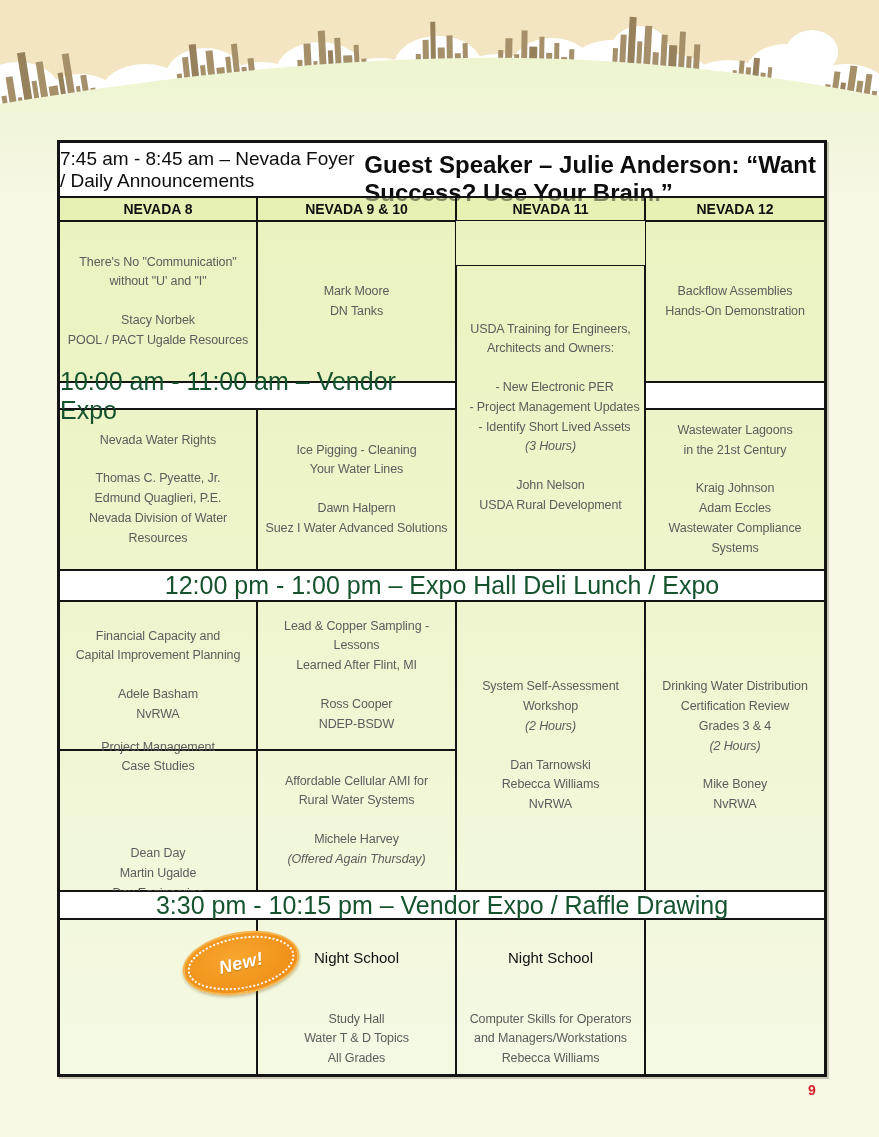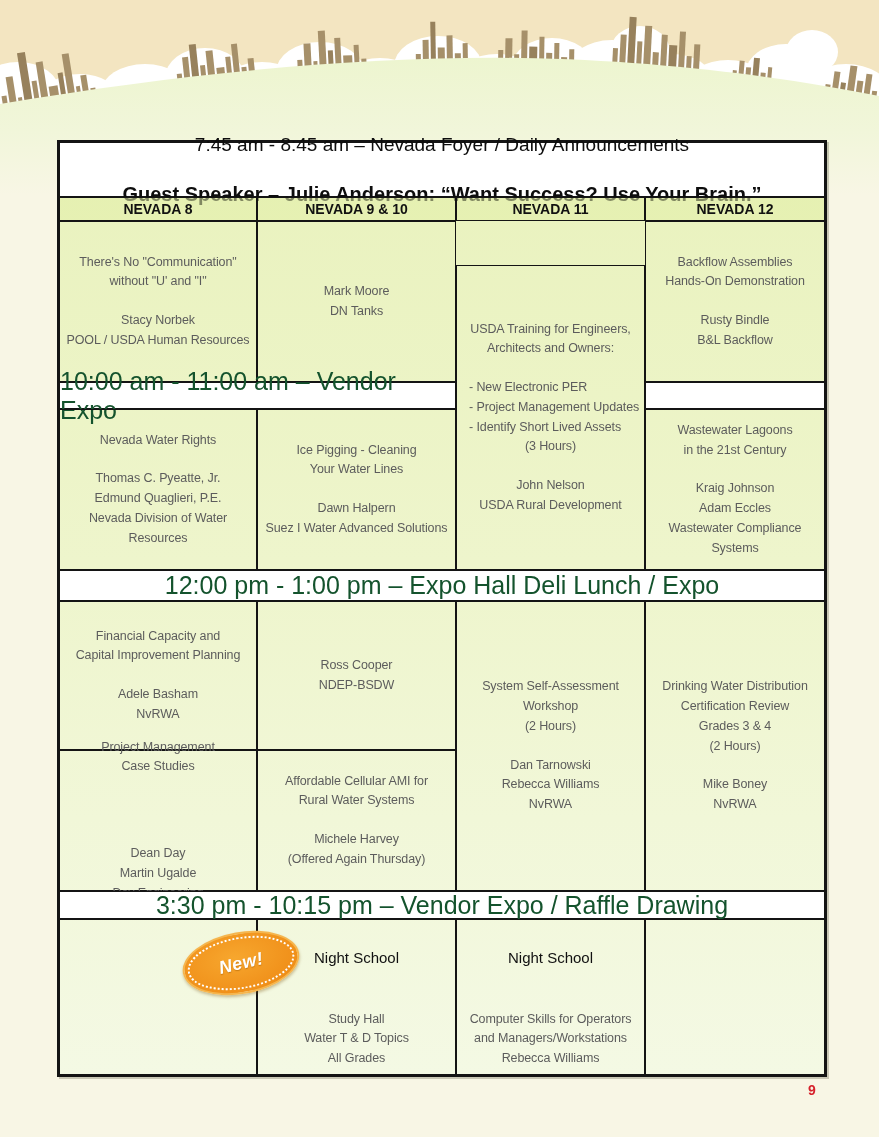--- a/index.html
+++ b/index.html
@@ -17,44 +17,44 @@
     grid-template-columns:198px 199px 189px 180px;
     grid-template-rows:55px 24px 161px 27px 161px 31px 149px 141px 28px 156px;
     background:linear-gradient(180deg,#e9f2bd 0%,#eef5cc 45%,#f4f9e4 100%);
     border:2px solid #141414;
     box-shadow:2px 2px 0 rgba(60,60,40,.25);
     box-sizing:content-box;
   }
   .tcell{border:1px solid #141414;box-sizing:border-box;position:relative;}
   .announce{
     grid-column:1/5;grid-row:1;background:#fff;
-    display:flex;flex-direction:column;justify-content:center;align-items:center;
+    display:flex;flex-direction:row;justify-content:center;align-items:center;
     gap:8px;color:#0d0d0d;
   }
   .announce .l1{font-size:19px;}
-  .announce .l2{font-size:20px;font-weight:bold;margin-top:19px;}
+  .announce .l2{font-size:24px;font-weight:bold;margin-top:19px;}
   .hdr{
     grid-row:2;display:flex;align-items:center;justify-content:center;
     font-weight:bold;font-size:14px;color:#111;background:rgba(226,238,168,.55);
   }
   .band{
     background:#fff;display:flex;align-items:center;justify-content:center;
     font-size:25px;color:#14532d;
   }
   .gapcell{background:#fff;}
   .cell{
     display:flex;flex-direction:column;justify-content:center;align-items:center;
     font-size:12.5px;line-height:1.58;color:#5c5c5c;padding:6px 4px;
     letter-spacing:-0.1px;
   }
   .cell .blk{width:100%;}
   .cell .blk + .blk{margin-top:19px;}
   .ln{text-align:center;}
-  .ln.it{}
-  .ln.lt{text-align:left;padding-left:8px;}
+  .ln.it{font-style:italic;}
+  .ln.lt{text-align:center;padding-left:8px;}
   .ln.ft{font-size:15px;color:#111;letter-spacing:0;}
   .cell.night{justify-content:flex-start;padding-top:26px;}
   .cell.night .blk + .blk{margin-top:40px;}
   
   .c-r3-1{grid-column:1;grid-row:3;}
   .c-r3-2{grid-column:2;grid-row:3;}
   .c-n11a{grid-column:3;grid-row:3/6;margin-top:44px;}
   .c-r3-4{grid-column:4;grid-row:3;}
   .c-band-vendor{grid-column:1/3;grid-row:4;}
   .c-gap-4{grid-column:4;grid-row:4;}
@@ -244,21 +244,21 @@
   <div class="tcell hdr" style="grid-column:3">NEVADA 11</div>
   <div class="tcell hdr" style="grid-column:4">NEVADA 12</div>
 
   <div class="tcell cell c-r3-1">
       <div class="blk">
         <div class="ln">There's No "Communication"</div>
         <div class="ln">without "U' and "I"</div>
       </div>
       <div class="blk">
         <div class="ln">Stacy Norbek</div>
-        <div class="ln">POOL / USDA Human Resources</div>
+        <div class="ln">POOL / PACT Ugalde Resources</div>
       </div>
     </div>
   <div class="tcell cell c-r3-2">
       <div class="blk">
         <div class="ln">Mark Moore</div>
         <div class="ln">DN Tanks</div>
       </div>
     </div>
   <div class="tcell cell c-n11a">
       <div class="blk">
@@ -274,24 +274,20 @@
       <div class="blk">
         <div class="ln">John Nelson</div>
         <div class="ln">USDA Rural Development</div>
       </div>
     </div>
   <div class="tcell cell c-r3-4">
       <div class="blk">
         <div class="ln">Backflow Assemblies</div>
         <div class="ln">Hands-On Demonstration</div>
       </div>
-      <div class="blk">
-        <div class="ln">Rusty Bindle</div>
-        <div class="ln">B&amp;L Backflow</div>
-      </div>
     </div>
 
   <div class="tcell band c-band-vendor">10:00 am - 11:00 am – Vendor Expo</div>
   <div class="tcell gapcell c-gap-4"></div>
 
   <div class="tcell cell c-r5-1">
       <div class="blk">
         <div class="ln">Nevada Water Rights</div>
       </div>
       <div class="blk">
@@ -330,20 +326,24 @@
       <div class="blk">
         <div class="ln">Financial Capacity and</div>
         <div class="ln">Capital Improvement Planning</div>
       </div>
       <div class="blk">
         <div class="ln">Adele Basham</div>
         <div class="ln">NvRWA</div>
       </div>
     </div>
   <div class="tcell cell c-r7-2">
+      <div class="blk">
+        <div class="ln">Lead &amp; Copper Sampling - Lessons</div>
+        <div class="ln">Learned After Flint, MI</div>
+      </div>
       <div class="blk">
         <div class="ln">Ross Cooper</div>
         <div class="ln">NDEP-BSDW</div>
       </div>
     </div>
   <div class="tcell cell c-n11b">
       <div class="blk">
         <div class="ln">System Self-Assessment</div>
         <div class="ln">Workshop</div>
         <div class="ln it">(2 Hours)</div>

